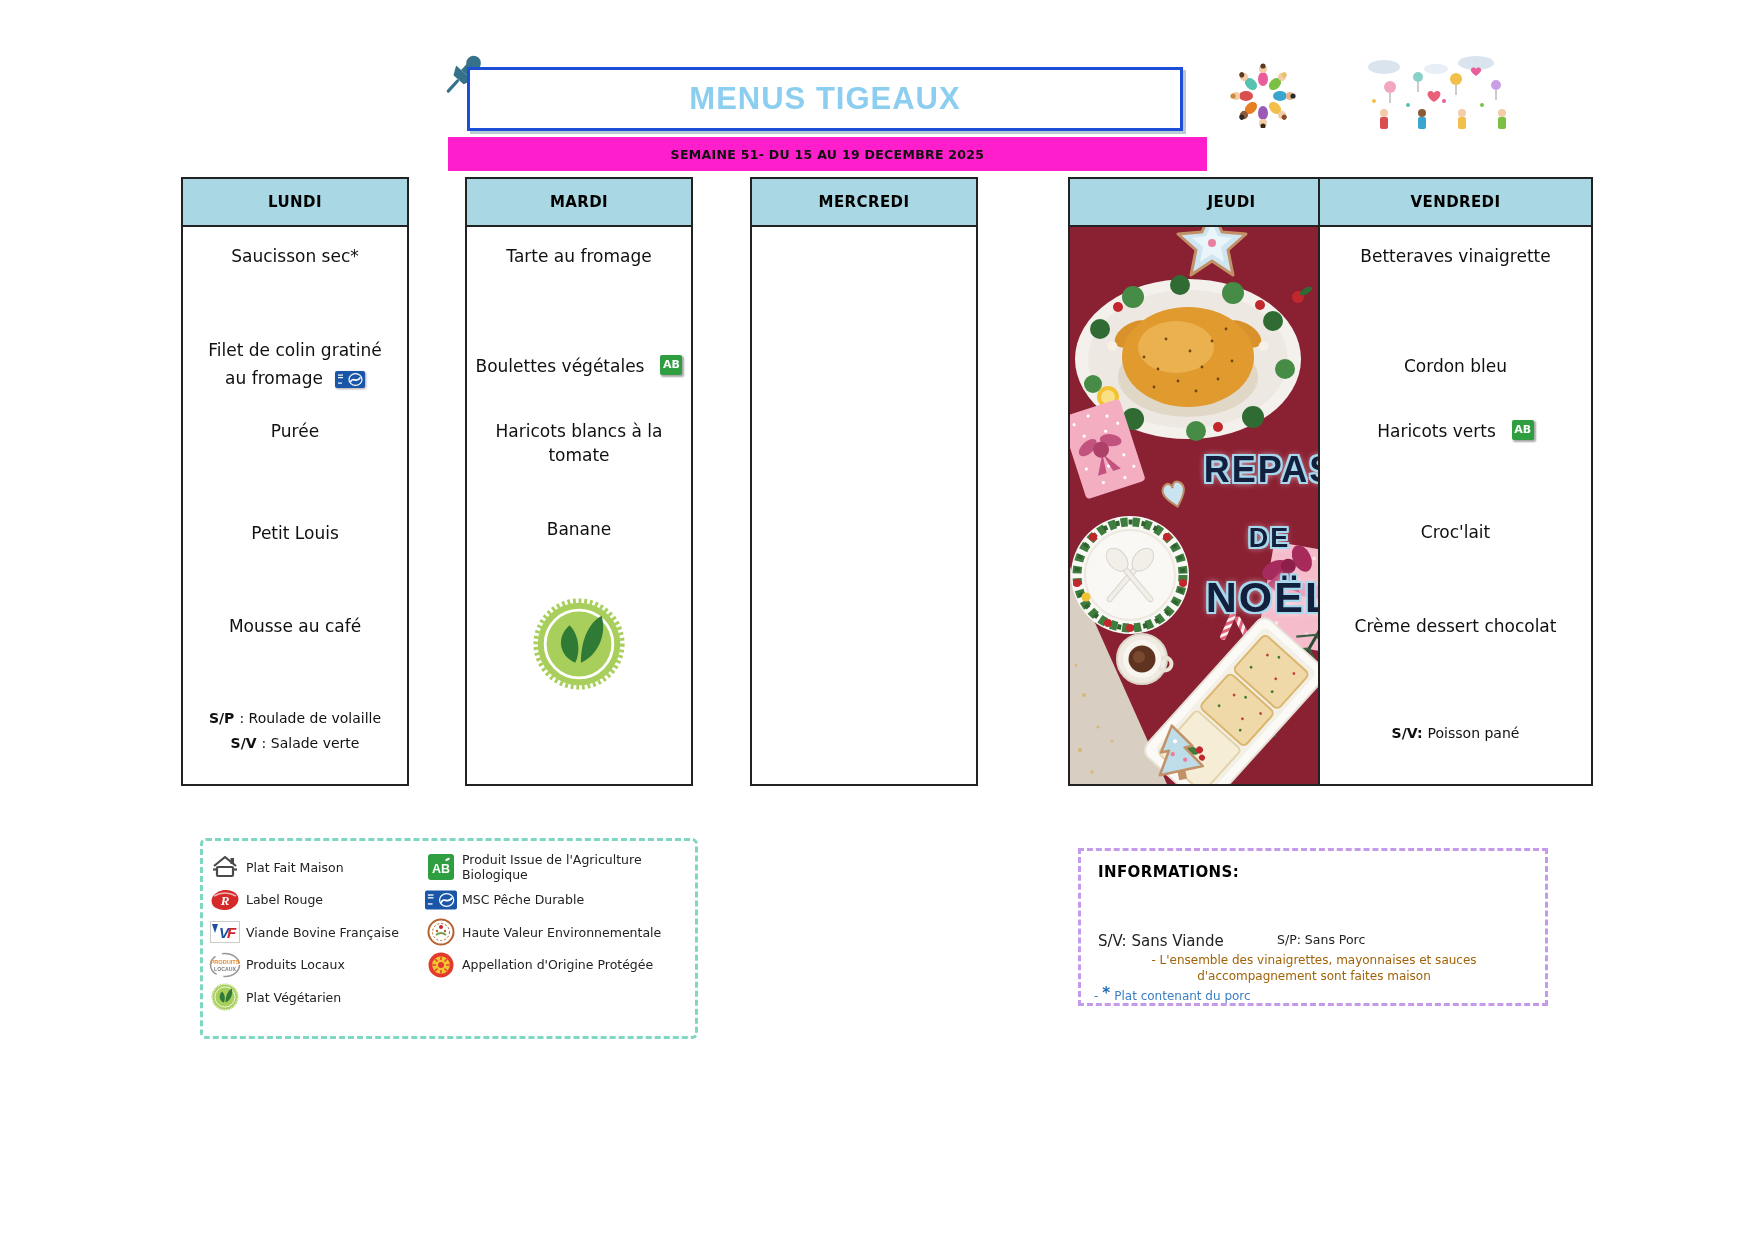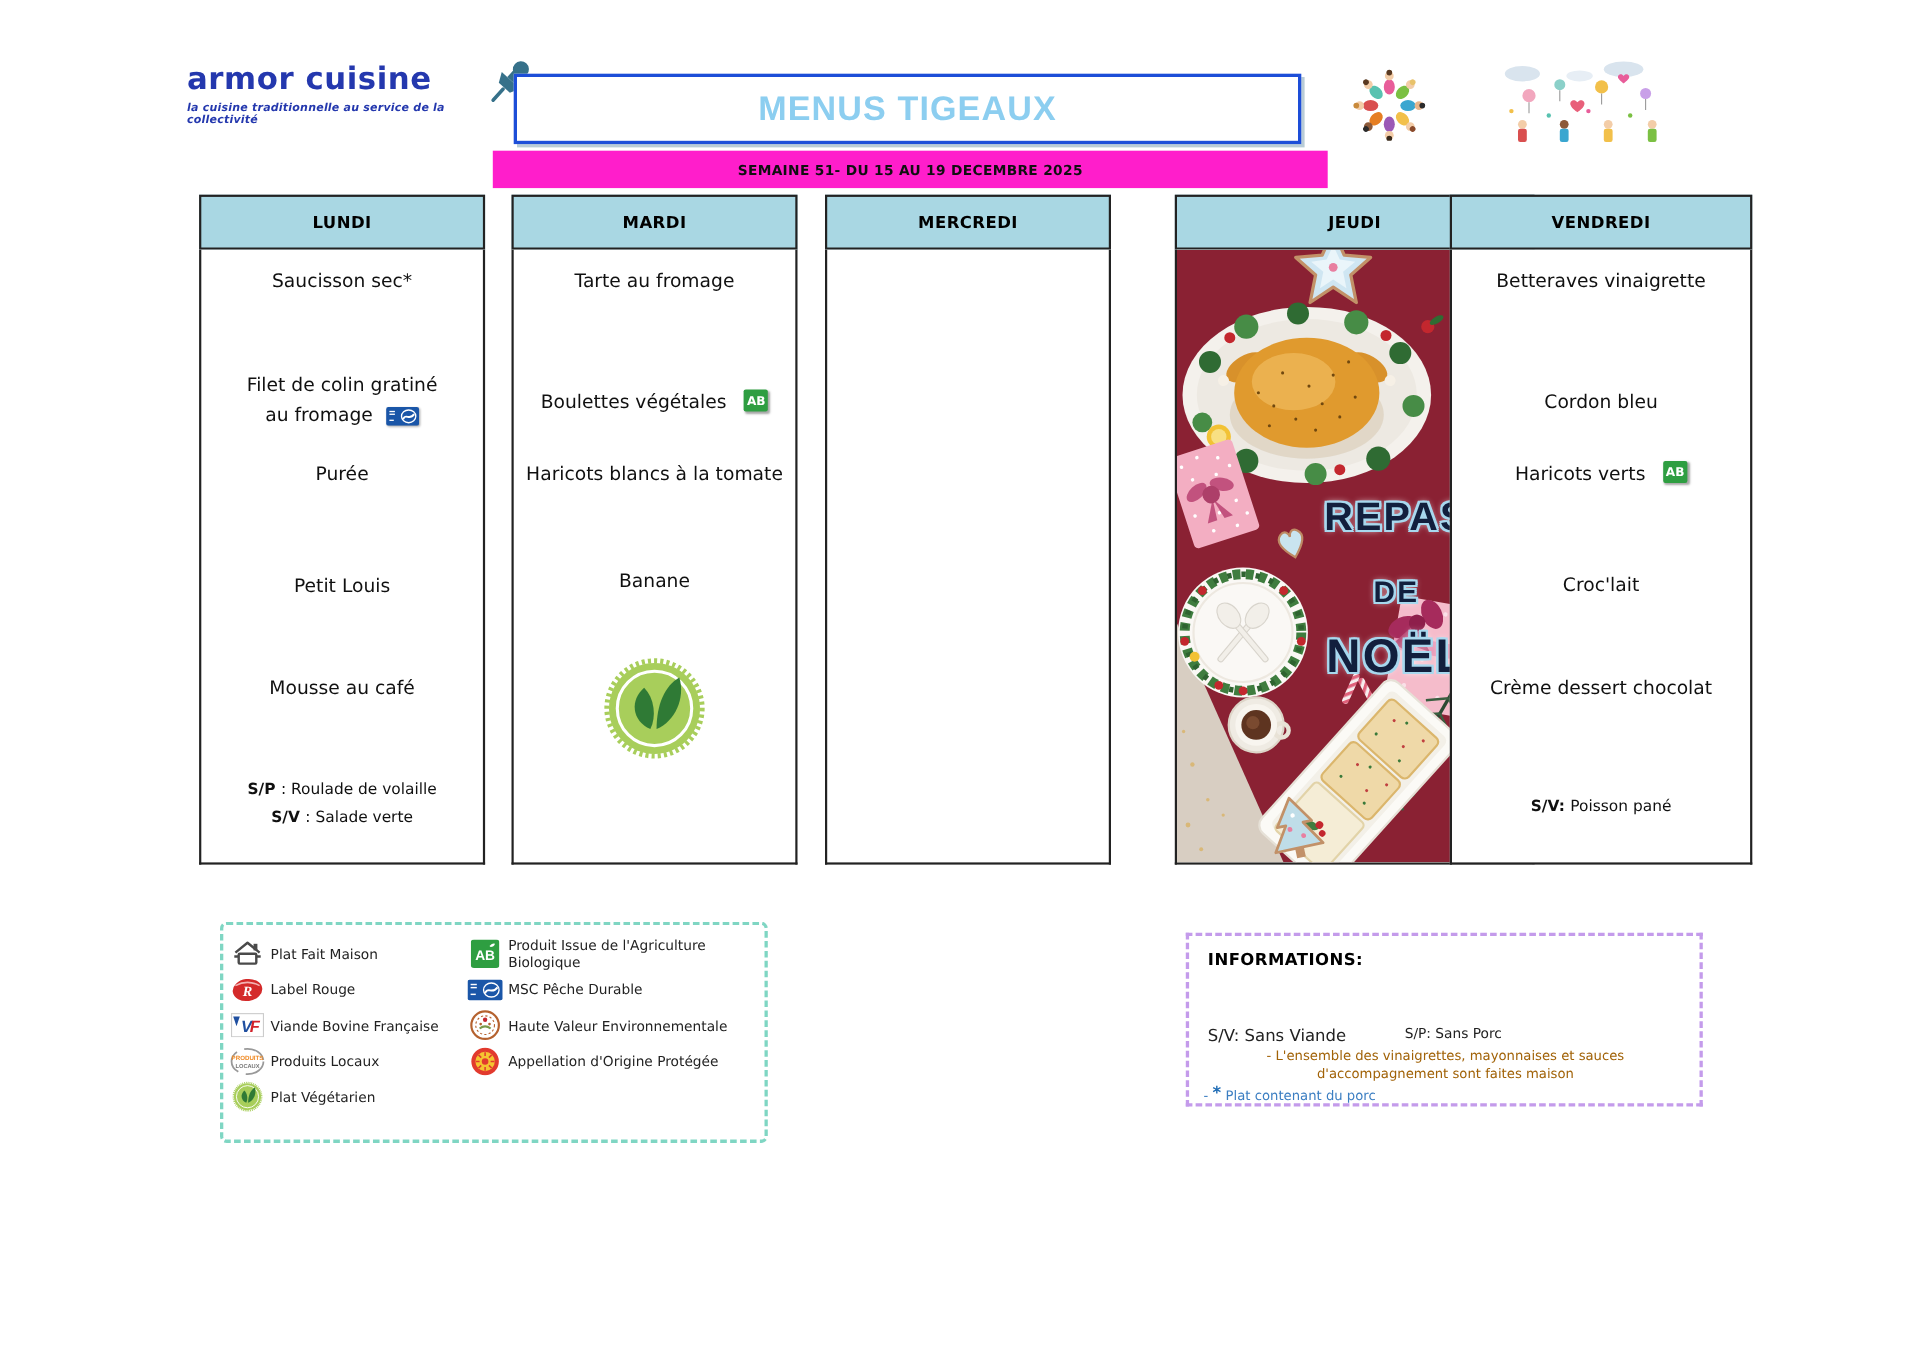--- a/index.html
+++ b/index.html
@@ -18,21 +18,21 @@
   .pushpin{position:absolute;left:436px;top:50px;width:54px;height:54px;}
 
   .banner{position:absolute;left:448px;top:137px;width:759px;height:34px;background:#FF1ECB;
           display:flex;align-items:center;justify-content:center;}
   .banner-text{font-size:12.5px;font-weight:700;color:#101010;letter-spacing:.3px;}
 
   .deco-circle{position:absolute;left:1219px;top:60px;width:88px;height:68px;}
   .deco-party{position:absolute;left:1356px;top:55px;width:170px;height:76px;}
 
   
-  .day-col{position:absolute;top:177px;width:260px;height:611px;}
+  .day-col{position:absolute;top:177px;width:228px;height:611px;}
   .day-header{height:46px;background:#A9D7E3;border:2px solid #222;display:flex;align-items:center;
               justify-content:center;font-size:15px;font-weight:700;letter-spacing:.4px;color:#000;}
   .day-body{position:relative;height:557px;border:2px solid #222;border-top:none;background:#fff;overflow:hidden;}
   .mi{position:absolute;left:6px;right:6px;text-align:center;font-size:17px;color:#101010;line-height:1.4;}
   .mi.sub{font-size:14px;}
   .mi.sub b{font-weight:700;margin-right:5px;}
   .ab-icon{display:inline-flex;align-items:center;justify-content:center;width:22px;height:20px;
            background:#2E9E41;color:#fff;font-size:11px;font-weight:700;border-radius:2px;margin-left:16px;
            vertical-align:middle;position:relative;top:-2px;box-shadow:1.5px 1.5px 2px rgba(0,0,0,.35);}
   .msc-icon{display:inline-block;width:30px;height:17px;vertical-align:middle;margin-left:12px;
@@ -71,24 +71,20 @@
   .info-sp{position:absolute;left:196px;top:81px;font-size:12.5px;color:#222;}
   .info-note1{position:absolute;left:13px;top:101px;width:440px;font-size:12px;color:#a16207;line-height:1.35;text-align:center;}
   .info-note2{position:absolute;left:13px;top:133px;font-size:12px;color:#3B7EC2;}
   .info-note2 .star{font-weight:700;font-size:15px;color:#1F6CB5;vertical-align:2px;margin:0 4px;}
 </style>
 </head>
 <body>
 
 <div class="page">
 
-  <div class="logo">
-    <div class="logo-title">armor cuisine</div>
-    <div class="logo-tagline">la cuisine traditionnelle au service de la collectivité</div>
-  </div>
 
   <div class="pushpin">
     <svg viewBox="0 0 48 48" width="54" height="54">
       <g fill="#36718A" transform="rotate(42 24 22)">
         <circle cx="24" cy="8" r="6.5"></circle>
         <rect x="20" y="11" width="8" height="9"></rect>
         <path d="M14 20 h20 l-4 8 h-12 z"></path>
         <rect x="22.6" y="28" width="2.8" height="15" rx="1.4"></rect>
       </g>
     </svg>

